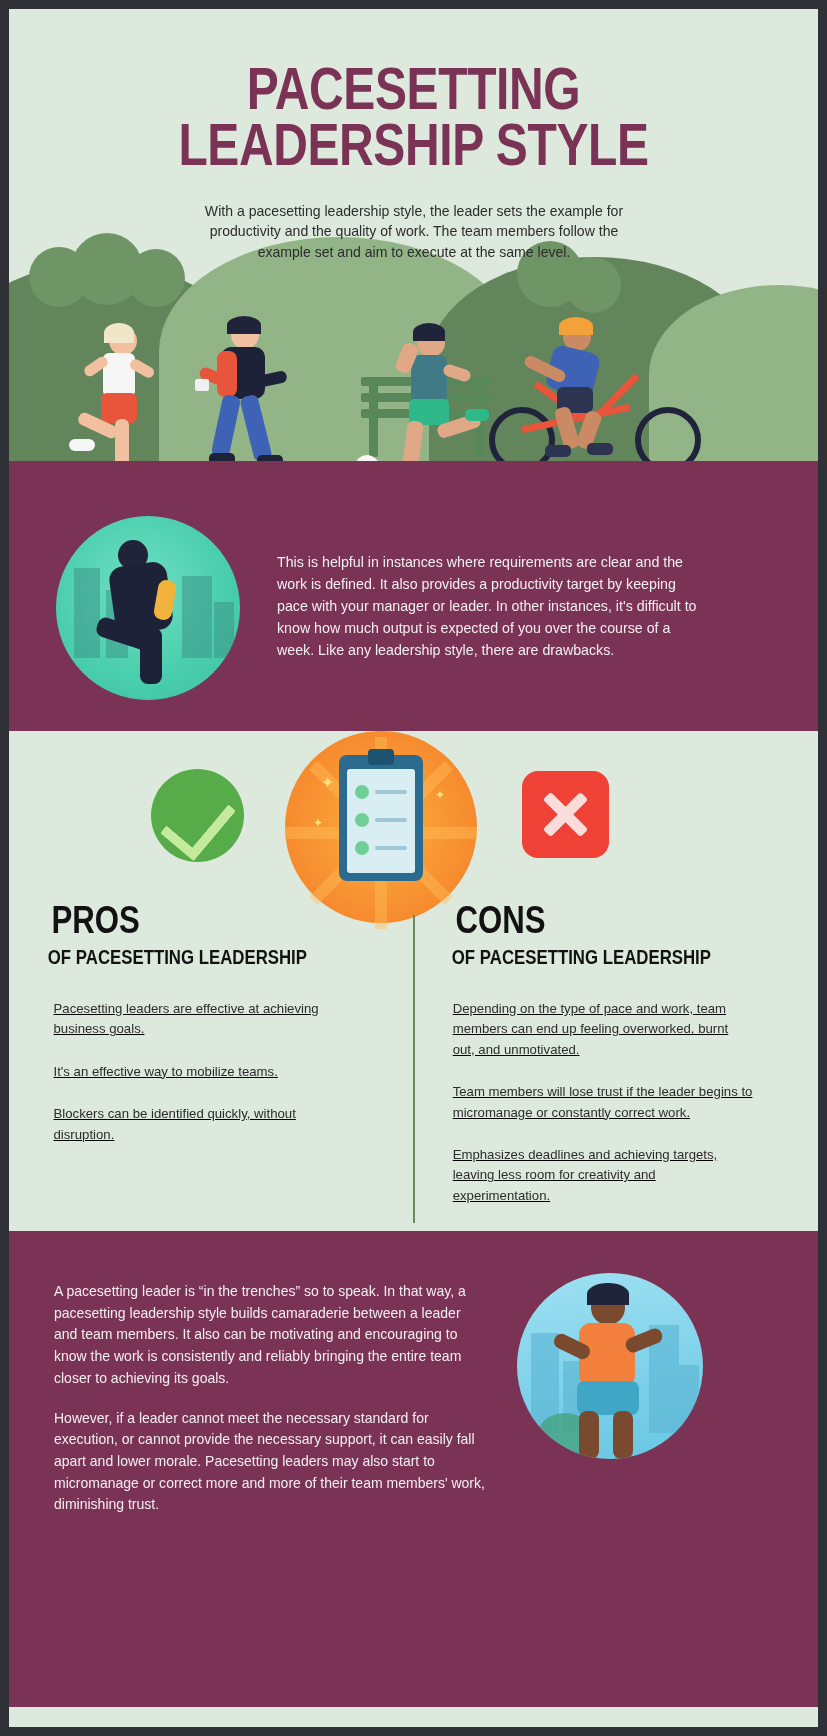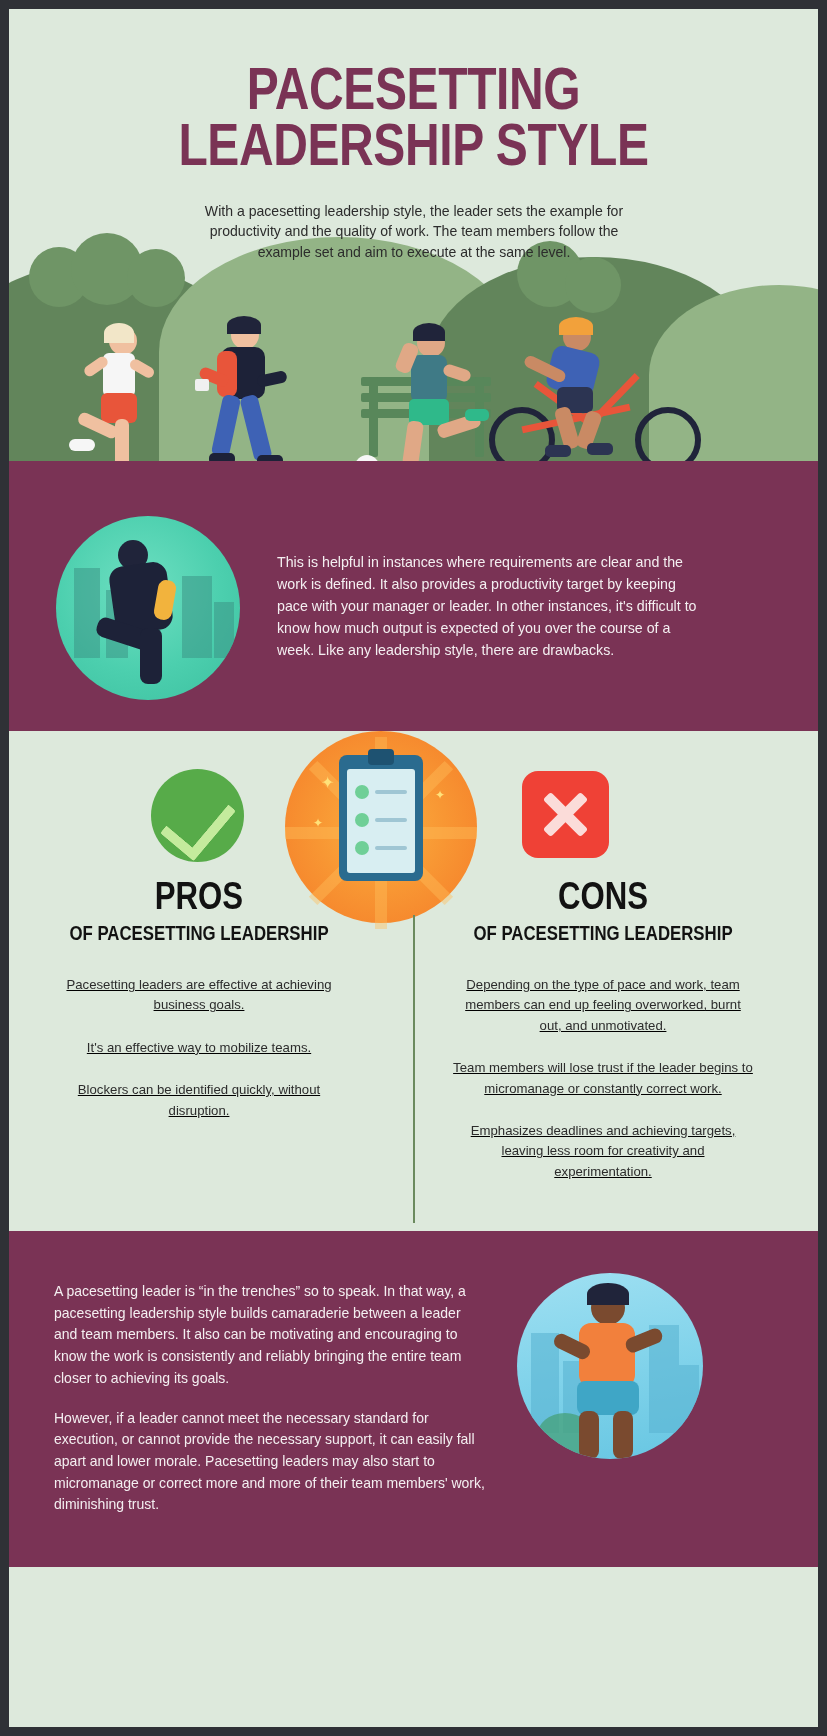--- a/index.html
+++ b/index.html
@@ -222,23 +222,22 @@
 
   .divider {
     position: absolute;
     left: 404px; top: 184px;
     width: 2px; height: 308px;
     background: #6b8a5e;
   }
 
   .col {
     position: absolute;
-    top: 144px;
+    top: 168px;
     width: 360px;
-    text-align: center;
   }
   .col.left  { left: 10px; }
   .col.right { left: 414px; }
 
   .col-title {
     font-family: "Liberation Sans Narrow", "Liberation Sans", sans-serif;
     font-weight: 700;
     font-size: 38px;
     letter-spacing: 0px;
     color: #121212;
@@ -262,21 +261,21 @@
     line-height: 1.5;
     color: #2c2c2c;
     transform: scaleX(0.97);
   }
   .col.right .col-item { width: 310px; }
 
   
   .purple-band2 {
     position: absolute;
     left: 0; top: 1222px;
-    width: 809px; height: 336px;
+    width: 809px; height: 476px;
     background: #7a3355;
   }
   .band2-text {
     position: absolute;
     left: 45px; top: 50px;
     width: 440px;
     font-size: 14.3px;
     line-height: 1.52;
     color: #f4eff1;
     transform: scaleX(0.98);

